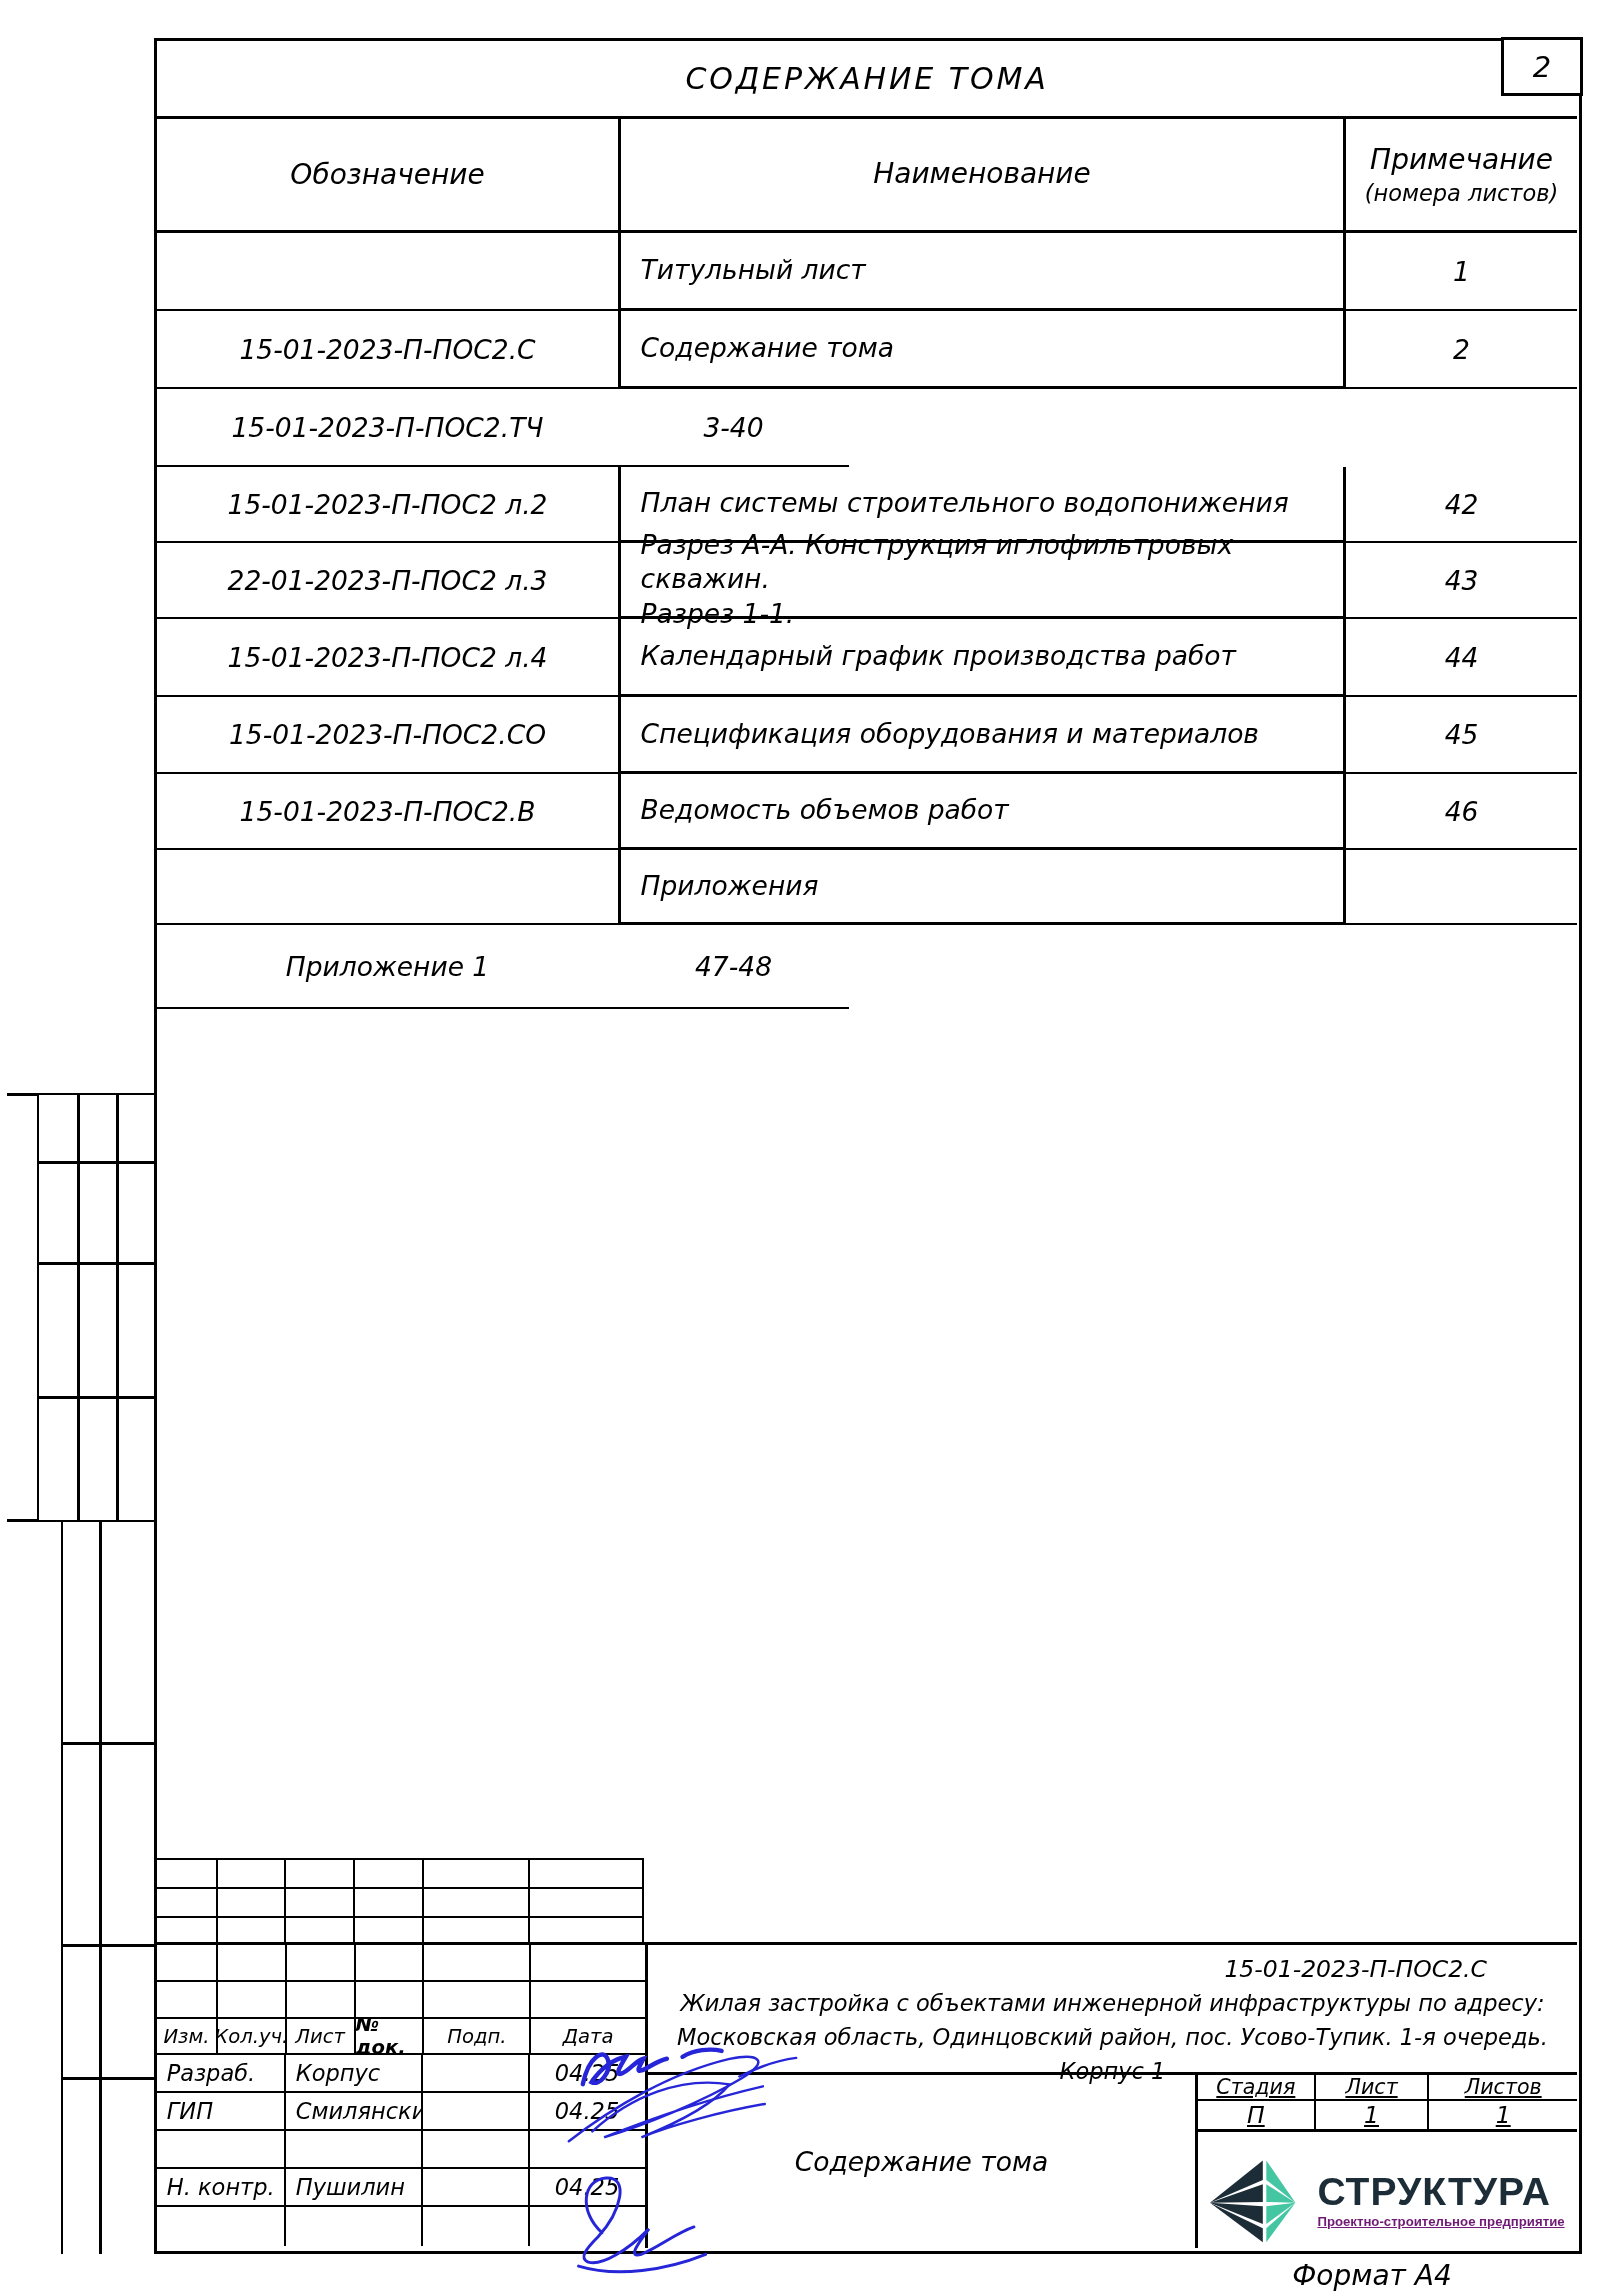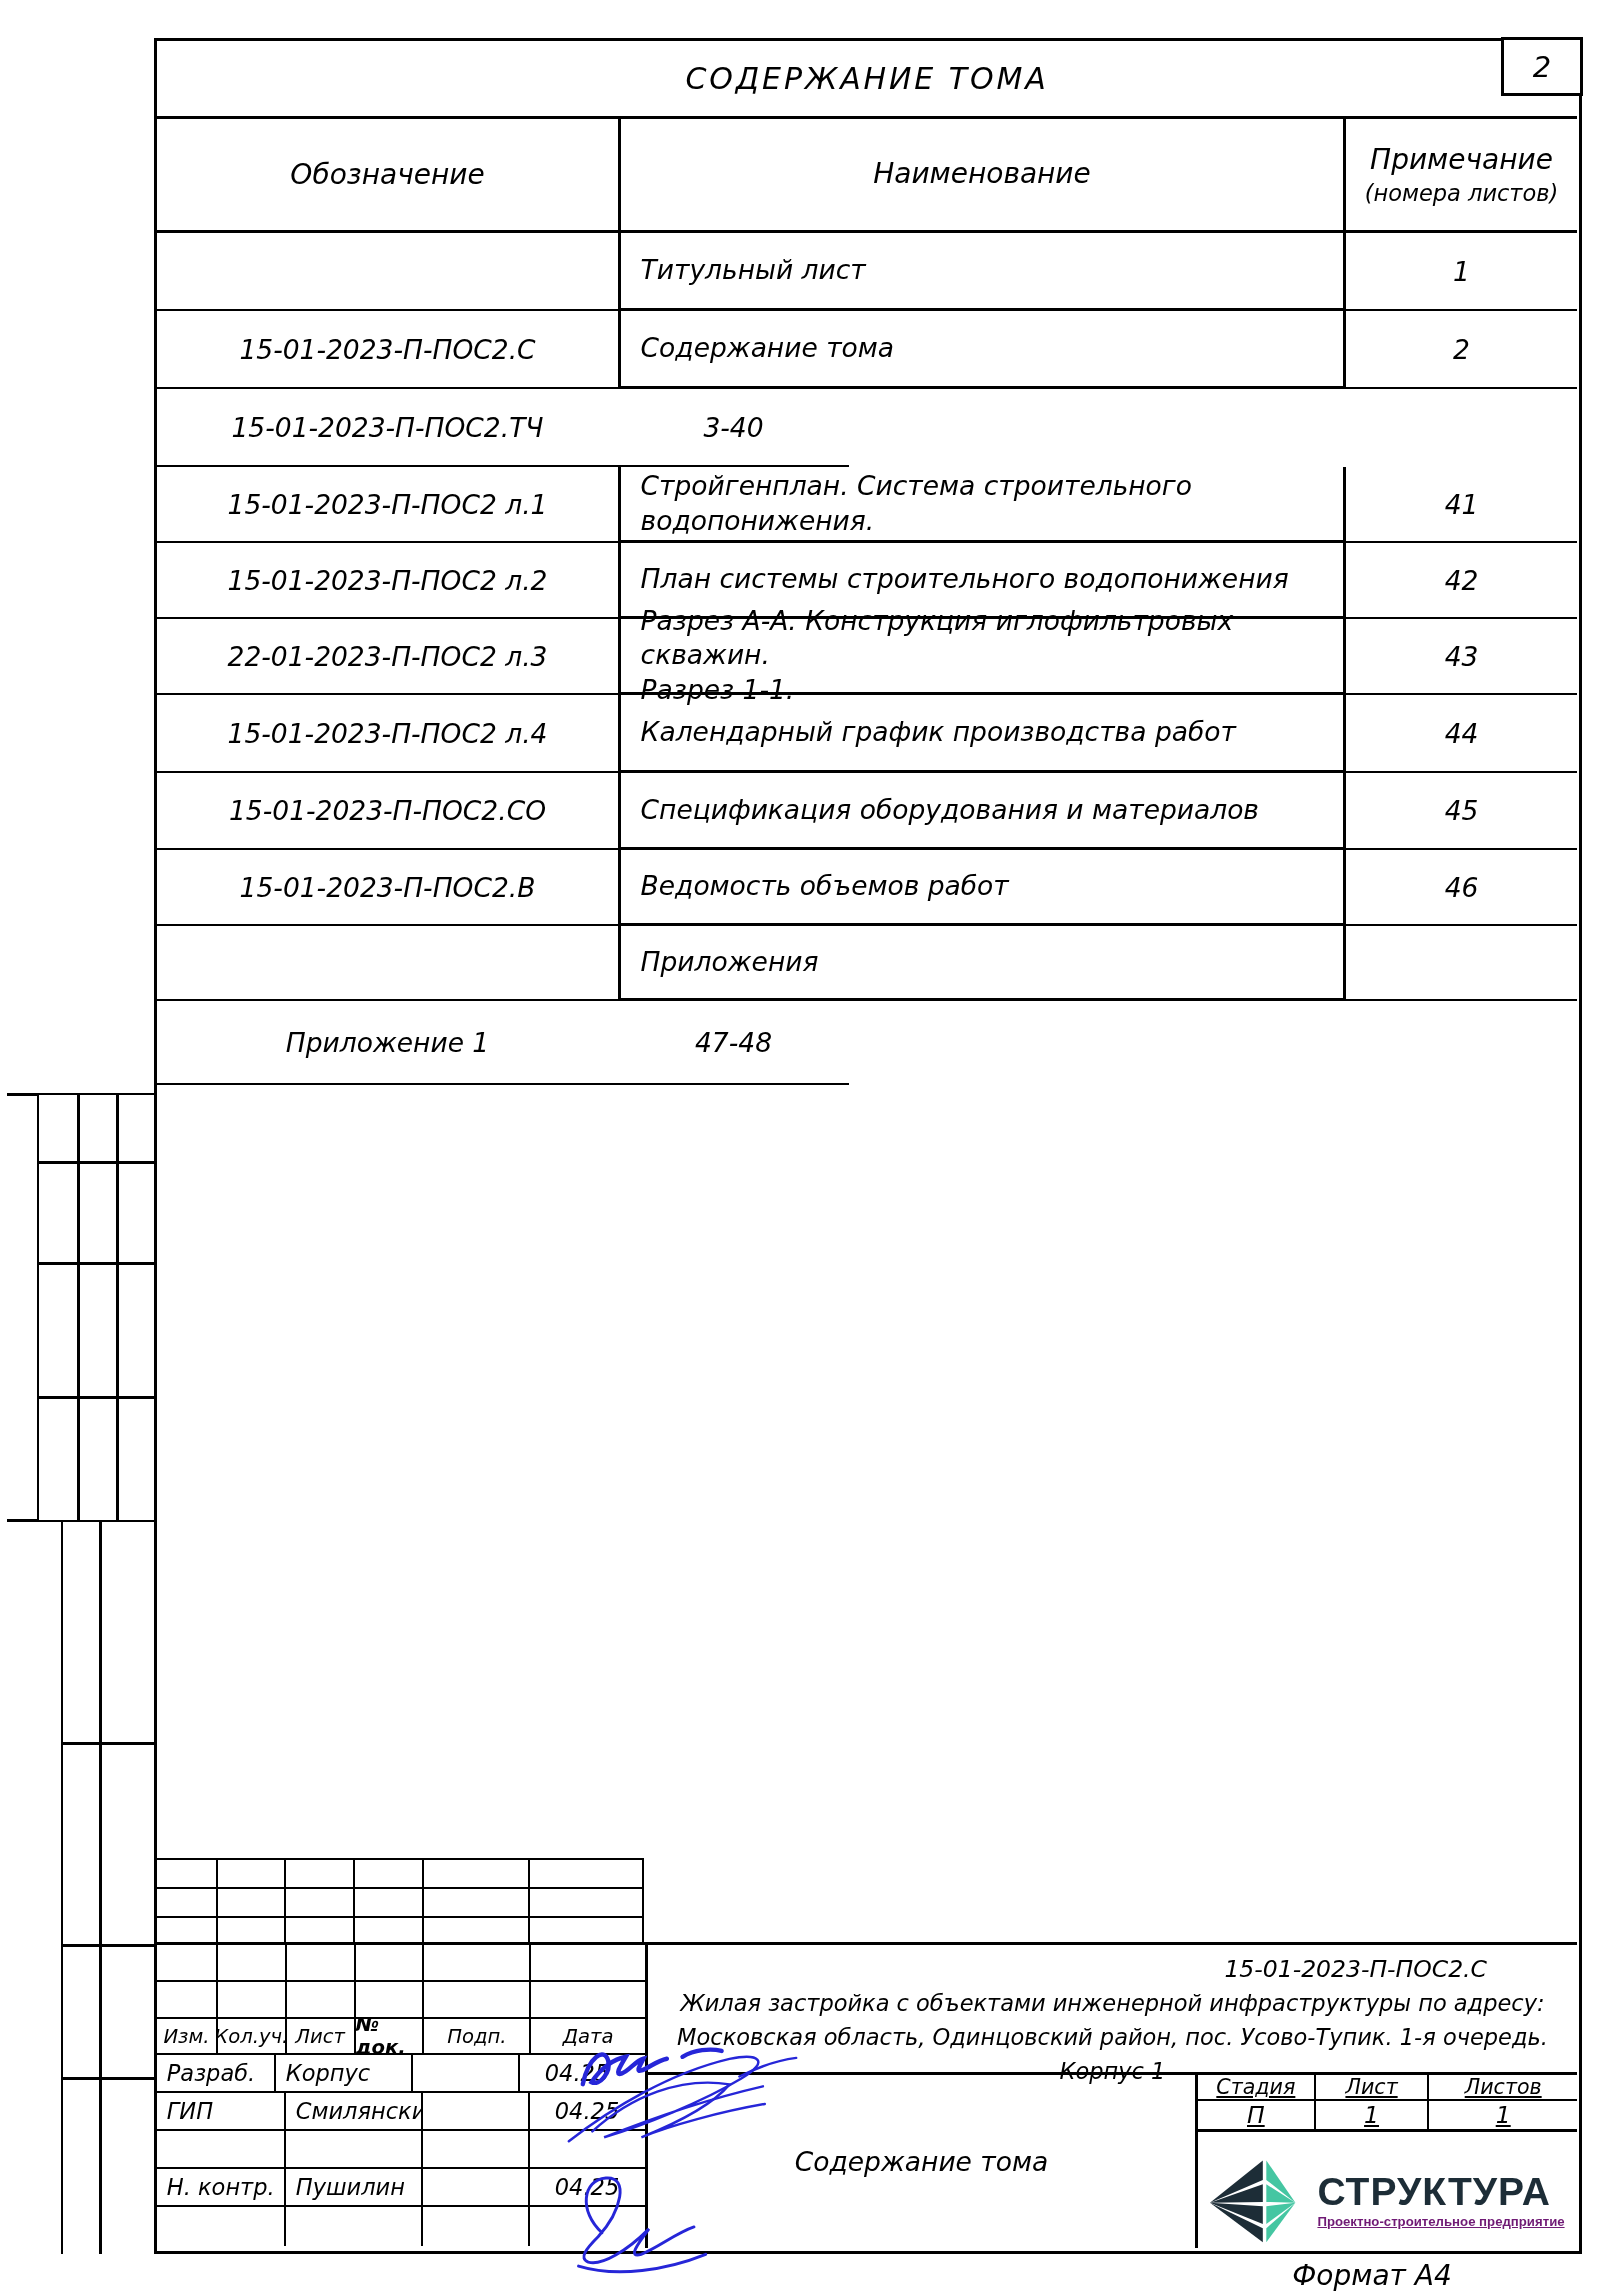--- a/index.html
+++ b/index.html
@@ -150,31 +150,20 @@
       <div class="trow" style="height:78px">
         <div class="c1">
             <span>15-01-2023-П-ПОС2.ТЧ</span>
           </div>
         <div class="c3">
             <span>3-40</span>
           </div>
       </div>
       <div class="trow" style="height:76px">
         <div class="c1">
-            <span>15-01-2023-П-ПОС2 л.1</span>
-          </div>
-        <div class="c2">
-            <span>Стройгенплан. Система строительного водопонижения.</span>
-          </div>
-        <div class="c3">
-            <span>41</span>
-          </div>
-      </div>
-      <div class="trow" style="height:76px">
-        <div class="c1">
             <span>15-01-2023-П-ПОС2 л.2</span>
           </div>
         <div class="c2">
             <span>План системы строительного водопонижения</span>
           </div>
         <div class="c3">
             <span>42</span>
           </div>
       </div>
       <div class="trow" style="height:76px">
@@ -303,21 +292,21 @@
               <span>№ док.</span>
             </div>
           <div class="tbc" style="width:107px">
               <span>Подп.</span>
             </div>
           <div class="tbc end" style="width:114px">
               <span>Дата</span>
             </div>
         </div>
         <div class="tbr ppl" style="height:38px">
-          <div class="tbc lft" style="width:119px">
+          <div class="tbc lft" style="width:129px">
               <span>Разраб.</span>
             </div>
           <div class="tbc lft" style="width:137px">
               <span>Корпус</span>
             </div>
           <div class="tbc" style="width:107px"></div>
           <div class="tbc end" style="width:114px">
               <span>04.25</span>
             </div>
         </div>

